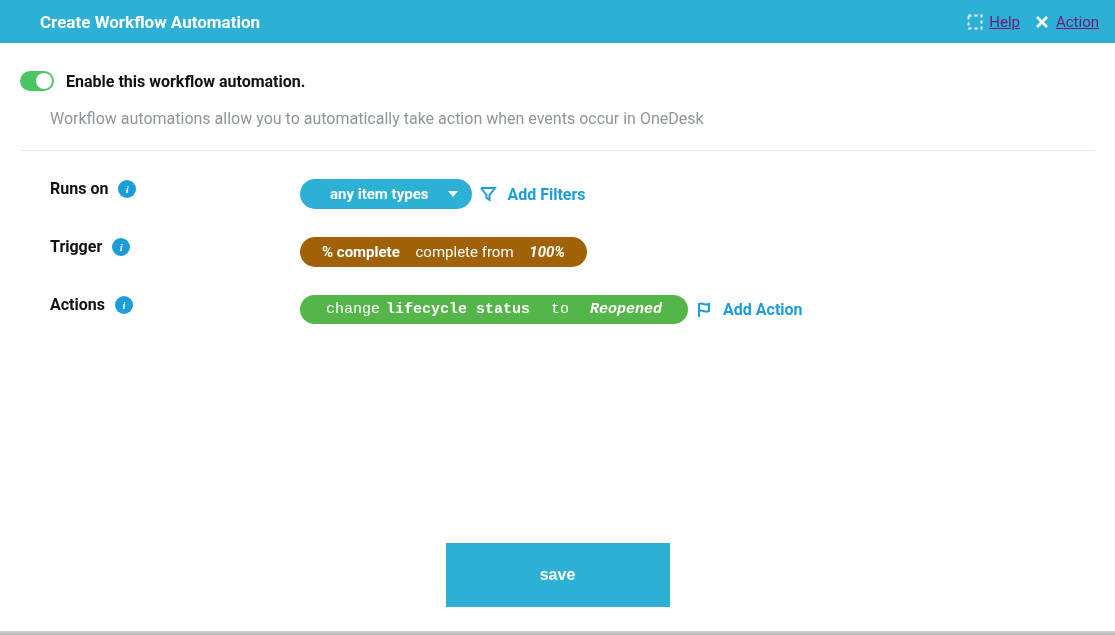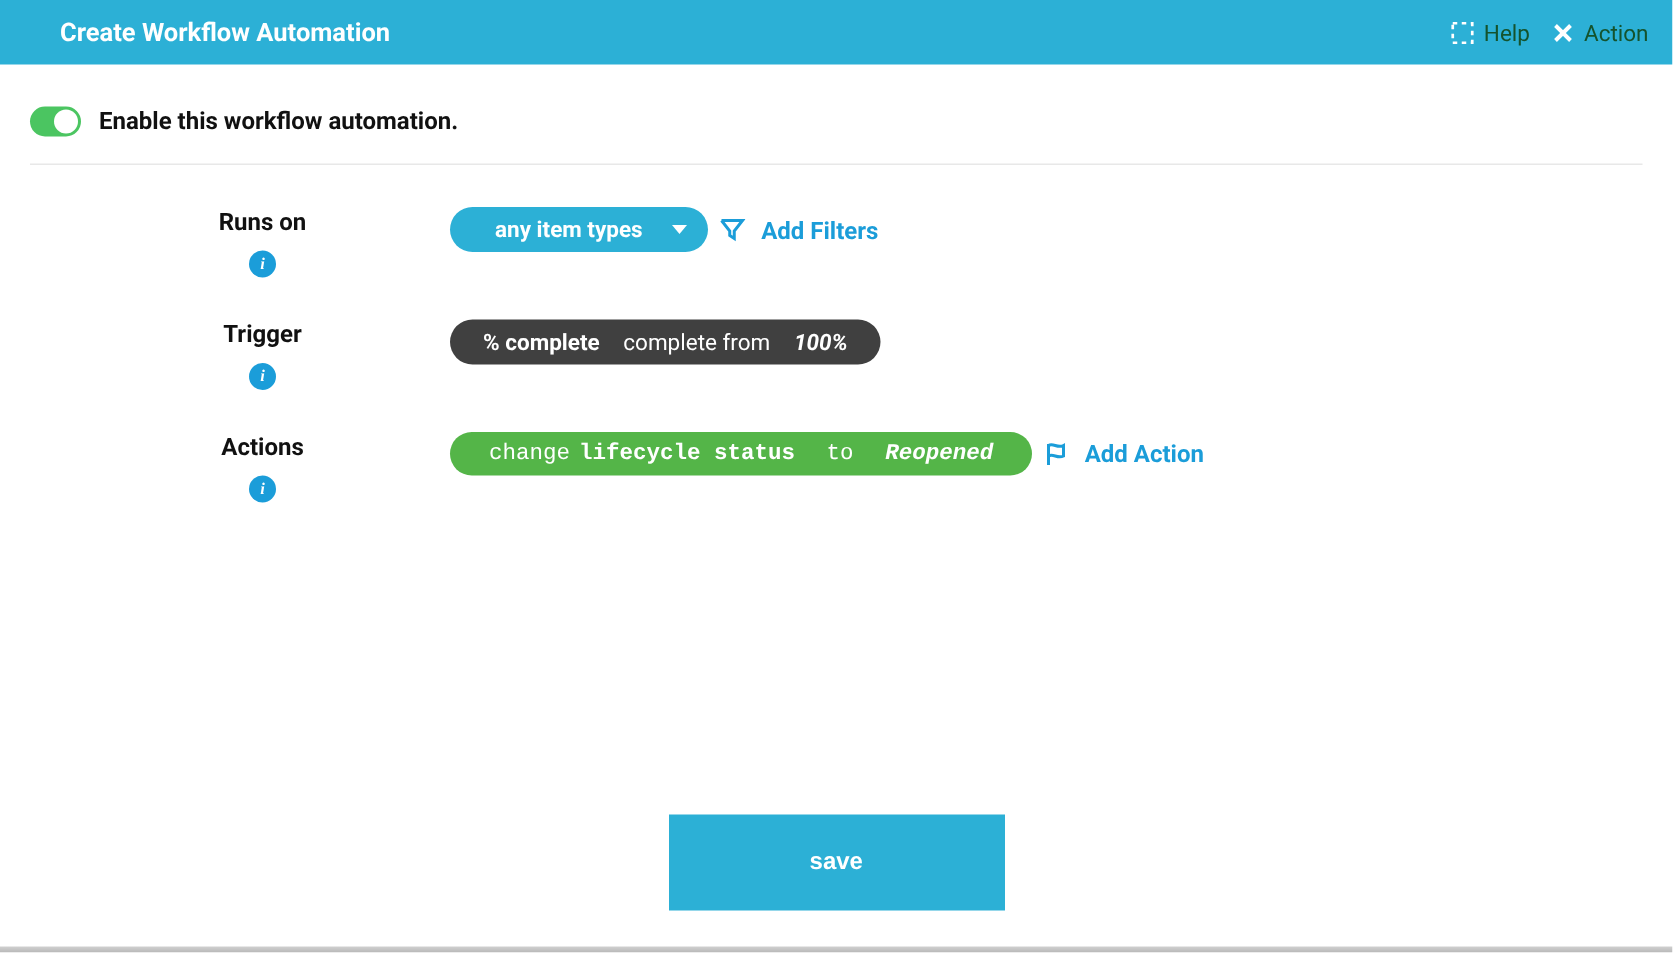--- a/index.html
+++ b/index.html
@@ -29,28 +29,30 @@
     display: flex;
     align-items: center;
     gap: 14px;
   }
   .header-action {
     display: flex;
     align-items: center;
     gap: 6px;
     font-size: 15px;
     cursor: pointer;
-    color: #14532d;
+    color: #701a75;
+    text-decoration: underline;
   }
   .header-action svg { display: block; }
   .content {
     padding: 28px 20px 0 20px;
   }
   .enable-row {
     display: flex;
+    align-items: center;
     gap: 12px;
     padding-left: 0;
     margin-bottom: 18px;
   }
   .toggle {
     width: 34px;
     height: 20px;
     background: #4bc561;
     border-radius: 20px;
     position: relative;
@@ -85,21 +87,20 @@
     display: flex;
     align-items: flex-start;
     padding-top: 28px;
   }
   .section-label-wrap {
     display: flex;
     align-items: center;
     gap: 10px;
     width: 280px;
     padding-left: 30px;
-    flex-direction: column;
   }
   .section-label {
     font-size: 16px;
     font-weight: 700;
     color: #111;
   }
   .info-icon {
     width: 18px;
     height: 18px;
     background: #1b9dd9;
@@ -124,21 +125,21 @@
     align-items: center;
     border-radius: 30px;
     padding: 6px 18px;
     font-size: 15px;
     color: #fff;
     gap: 6px;
     cursor: pointer;
   }
   .pill-blue { background: #2cb0d6; font-weight:700; padding: 6px 14px 6px 30px; }
   .pill-blue .caret { margin-left: 14px; }
-  .pill-orange { background: #404040; font-weight: 400; padding: 6px 22px; }
+  .pill-orange { background: #a16207; font-weight: 400; padding: 6px 22px; }
   .pill-green { background: #54b548; font-weight: 400; padding: 6px 26px; font-family: Liberation Mono, monospace; }
   .pill .bold { font-weight: 700; }
   .pill .italic { font-style: italic; font-weight: 700; }
   .caret {
     width: 0; height: 0;
     border-left: 5px solid transparent;
     border-right: 5px solid transparent;
     border-top: 6px solid #fff;
     display: inline-block;
   }
@@ -201,20 +202,21 @@
 
 <div class="content">
 
   <div class="enable-row">
     <div class="toggle">
       <div class="toggle-knob"></div>
     </div>
     <div class="enable-label">Enable this workflow automation.</div>
   </div>
 
+  <div class="description">Workflow automations allow you to automatically take action when events occur in OneDesk</div>
 
   <hr class="divider">
 
   <div class="section-block">
     <div class="section-label-wrap">
       <span class="section-label">Runs on</span>
       <span class="info-icon">i</span>
     </div>
     <div class="section-body">
       <div class="pill pill-blue">

